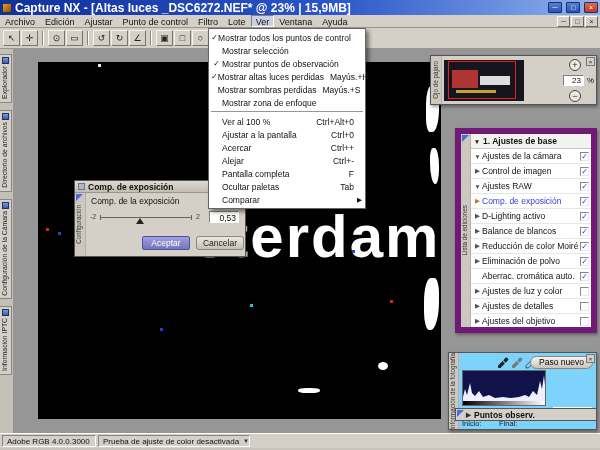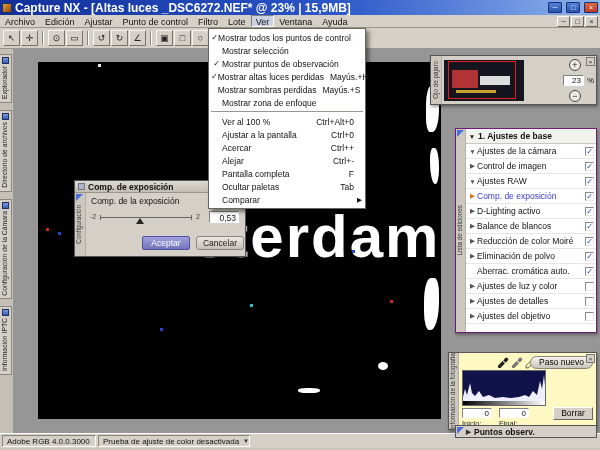--- a/index.html
+++ b/index.html
@@ -93,49 +93,49 @@
   .th-white { position:absolute; left:36px; top:16px; width:30px; height:9px; background:#ddd; }
   .th-lights { position:absolute; left:12px; top:30px; width:40px; height:3px; background:#c8a030; }
   .view-rect { position:absolute; left:4px; top:1px; width:68px; height:38px; border:1px solid #e02020; }
   .mag { position:absolute; width:12px; height:12px; border:1px solid #444; border-radius:50%;
     background:#eceae4; font-size:9px; line-height:10px; text-align:center; color:#222; }
   .zoom-box { position:absolute; left:132px; top:19px; width:21px; height:11px; background:#fff;
     border:1px solid; border-color:#808080 #fff #fff #808080; font-size:8px; text-align:right; padding-right:2px; }
   .zoom-unit { position:absolute; left:156px; top:20px; font-size:8px; }
   
   .editlist { position:absolute; left:455px; top:128px; width:142px; height:205px; background:#fff;
-    border:1px solid #701a75; box-shadow:1px 2px 3px rgba(0,0,0,.35); z-index:35; }
+    border:6px solid #701a75; box-shadow:1px 2px 3px rgba(0,0,0,.35); z-index:35; }
   .el-content { position:absolute; left:10px; top:0; right:0; bottom:0; overflow:hidden; background:#fff; }
   .el-header { height:15px; display:flex; align-items:center; font-size:8.5px; font-weight:bold;
     background:#f2f2ee; border-bottom:1px solid #c8c8c0; padding:0 2px; gap:2px; }
   .el-header .tri { font-size:6.5px; width:8px; text-align:center; color:#222; }
   .el-row { height:15px; display:flex; align-items:center; font-size:8.5px; border-bottom:1px solid #e6e6e2; padding:0 2px; }
   .el-row.lvl2 { padding-left:2px; }
   .el-tri { width:9px; font-size:6.5px; color:#555; text-align:center; }
   .el-label { flex:1; white-space:nowrap; overflow:hidden; }
   .el-row.active .el-label { color:#3a3ad0; }
   .el-row.active .el-tri { color:#d07820; }
   .checkbox { width:9px; height:9px; background:#fff; border:1px solid; border-color:#888 #e8e8e8 #e8e8e8 #888;
     display:grid; place-items:center; font-size:8px; color:#2a3ad0; line-height:1; }
   
-  .photoinfo { position:absolute; left:448px; top:352px; width:149px; height:78px; background:#fef9c3;
+  .photoinfo { position:absolute; left:448px; top:352px; width:149px; height:78px; background:#7dd3fc;
     border:1px solid #555; box-shadow:1px 2px 3px rgba(0,0,0,.35); z-index:35; }
   .dropper { position:absolute; top:4px; width:12px; height:12px; }
   .newstep { position:absolute; right:3px; top:3px; height:13px; padding:0 8px; border-radius:7px;
     background:linear-gradient(#f6f4ee,#c8c4bc); border:1px solid #8a867e; font-size:8.5px; line-height:11px; }
   .histo { position:absolute; left:13px; top:17px; width:84px; height:36px; border:1px solid #666; background:#12124a; }
   .histo svg { display:block; }
   .histo-grad { height:4px; background:linear-gradient(90deg,#000,#555,#aaa,#fff); }
   .field { position:absolute; top:55px; width:30px; height:10px; background:#fff; border:1px solid;
     border-color:#808080 #f8f8f8 #f8f8f8 #808080; font-size:8px; text-align:right; padding-right:2px; }
   .field-label { position:absolute; top:66px; font-size:7.5px; color:#222; }
   .btn-borrar { position:absolute; right:3px; top:54px; width:40px; height:13px; background:#d4d0c8;
     border:1px solid; border-color:#fff #6a665e #6a665e #fff; font-size:8.5px; text-align:center; line-height:11px; }
   
-  .watchpoints { position:absolute; left:455px; top:425px; width:142px; height:13px; background:#d4d0c8;
+  .watchpoints { position:absolute; left:455px; top:408px; width:142px; height:13px; background:#d4d0c8;
     border:1px solid #555; display:flex; align-items:center; gap:3px; padding:0 3px 0 10px; z-index:36;
     font-size:8.5px; font-weight:bold; }
   .wp-arrow { font-size:6.5px; color:#333; }
   
   .statusbar { position:absolute; left:0; top:433px; width:600px; height:15px; background:#d4d0c8;
     border-top:1px solid #fff; display:flex; gap:2px; padding:1px 2px; z-index:6; }
   .sb-panel { border:1px solid; border-color:#8a867e #fff #fff #8a867e; font-size:8px;
     display:flex; align-items:center; padding:0 4px; gap:4px; white-space:nowrap; overflow:hidden; }
   .sb-1 { width:94px; }
   .sb-2 { width:152px; }

